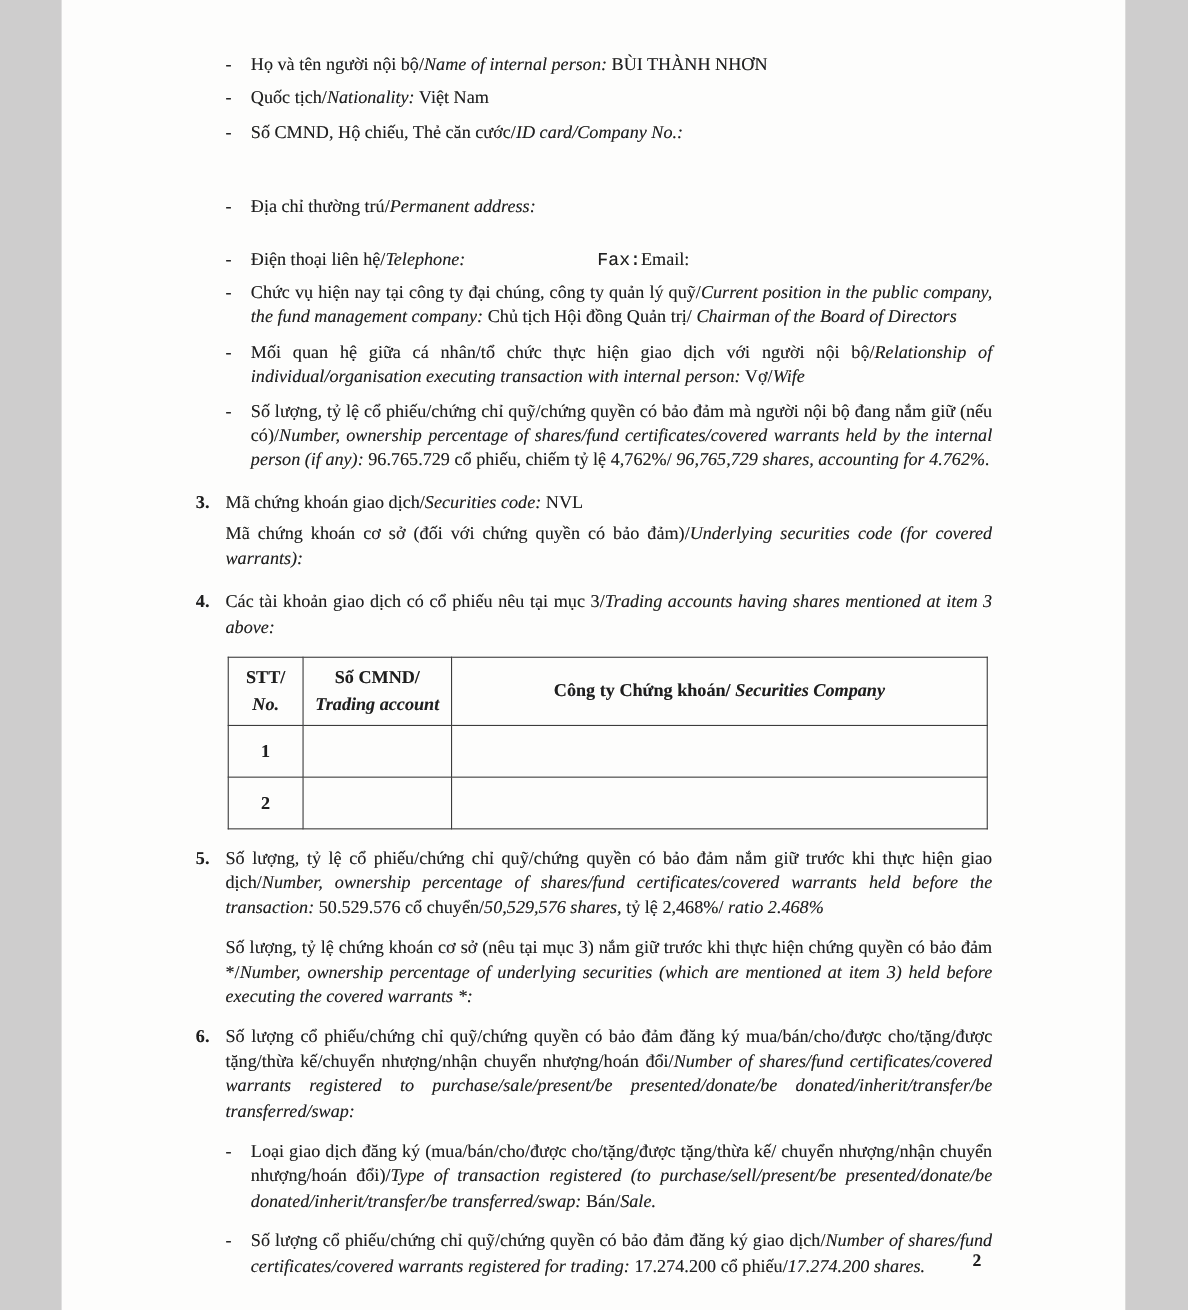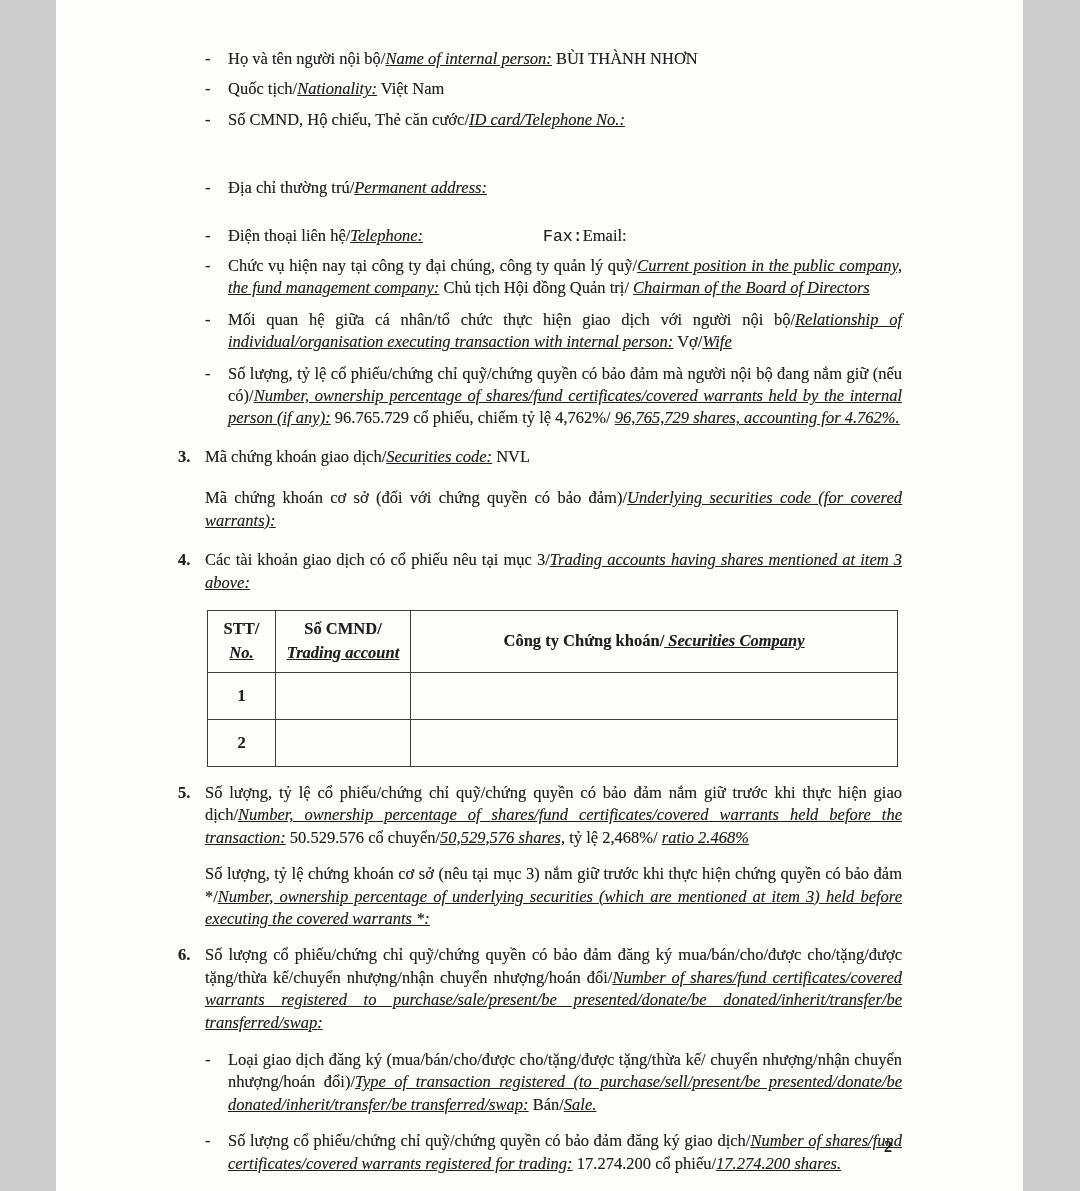--- a/index.html
+++ b/index.html
@@ -10,21 +10,21 @@
   .edge-left{left:0;width:56px;}
   .edge-right{right:0;width:57px;}
   .content{position:absolute;left:178px;top:0;width:724px;}
   .para{position:relative;font-size:16.5px;line-height:22.4px;text-align:justify;}
   .para.bullet{padding-left:50px;}
   .para.numbered{padding-left:27px;}
   .para.plain{padding-left:27px;}
   .mk{position:absolute;top:0;font-weight:normal;}
   .mk.dash{left:27px;}
   .mk.num{left:0;font-weight:bold;}
-  .i{font-style:italic;text-decoration:underline;}
+  .i{font-style:italic;}
   .b{font-weight:bold;}
   .inline-gap1{margin-left:120px;font-family:Liberation Mono, monospace;}
   .inline-gap2{}
   table.accounts{border-collapse:collapse;margin:16px 0 15px 29px;width:691px;table-layout:fixed;border-radius:32px;}
   table.accounts th,table.accounts td{border:1.7px solid #3c3c3c;font-size:16.5px;
         vertical-align:middle;text-align:center;padding:2px 4px;}
   table.accounts thead tr{height:62px;}
   table.accounts tbody tr{height:47px;}
   .hdr-line{display:block;line-height:24px;}
   .pgnum{position:absolute;left:884px;top:1138px;font-size:16px;font-weight:bold;}
@@ -43,21 +43,21 @@
       <span>Họ và tên người nội bộ/</span><span class="i">Name of internal person:</span><span> BÙI THÀNH NHƠN</span>
     </div>
 
     <div class="para bullet" style="margin-top:8px">
       <span class="mk dash">-</span>
       <span>Quốc tịch/</span><span class="i">Nationality:</span><span> Việt Nam</span>
     </div>
 
     <div class="para bullet" style="margin-top:8px">
       <span class="mk dash">-</span>
-      <span>Số CMND, Hộ chiếu, Thẻ căn cước/</span><span class="i">ID card/Telephone No.:</span>
+      <span>Số CMND, Hộ chiếu, Thẻ căn cước/</span><span class="i">ID card/Company No.:</span>
     </div>
 
     <div class="para bullet" style="margin-top:46px">
       <span class="mk dash">-</span>
       <span>Địa chỉ thường trú/</span><span class="i">Permanent address:</span>
     </div>
 
     <div class="para bullet" style="margin-top:25px;text-align:left">
       <span class="mk dash">-</span>
       <span>Điện thoại liên hệ/</span><span class="i">Telephone:</span><span class="inline-gap1">Fax:</span><span class="inline-gap2">Email:</span>
@@ -76,21 +76,21 @@
     <div class="para bullet" style="margin-top:9px">
       <span class="mk dash">-</span>
       <span>Số lượng, tỷ lệ cổ phiếu/chứng chỉ quỹ/chứng quyền có bảo đảm mà người nội bộ đang nắm giữ (nếu có)/</span><span class="i">Number, ownership percentage of shares/fund certificates/covered warrants held by the internal person (if any):</span><span> 96.765.729 cổ phiếu, chiếm tỷ lệ 4,762%/ </span><span class="i">96,765,729 shares, accounting for 4.762%.</span>
     </div>
 
     <div class="para numbered" style="margin-top:16px">
       <span class="mk num">3.</span>
       <span>Mã chứng khoán giao dịch/</span><span class="i">Securities code:</span><span> NVL</span>
     </div>
 
-    <div class="para plain" style="margin-top:19px">
+    <div class="para plain" style="margin-top:6px">
       <span>Mã chứng khoán cơ sở (đối với chứng quyền có bảo đảm)/</span><span class="i">Underlying securities code (for covered warrants):</span>
     </div>
 
     <div class="para numbered" style="margin-top:17px">
       <span class="mk num">4.</span>
       <span>Các tài khoản giao dịch có cổ phiếu nêu tại mục 3/</span><span class="i">Trading accounts having shares mentioned at item 3 above:</span>
     </div>
 
     <table class="accounts">
       <colgroup>

